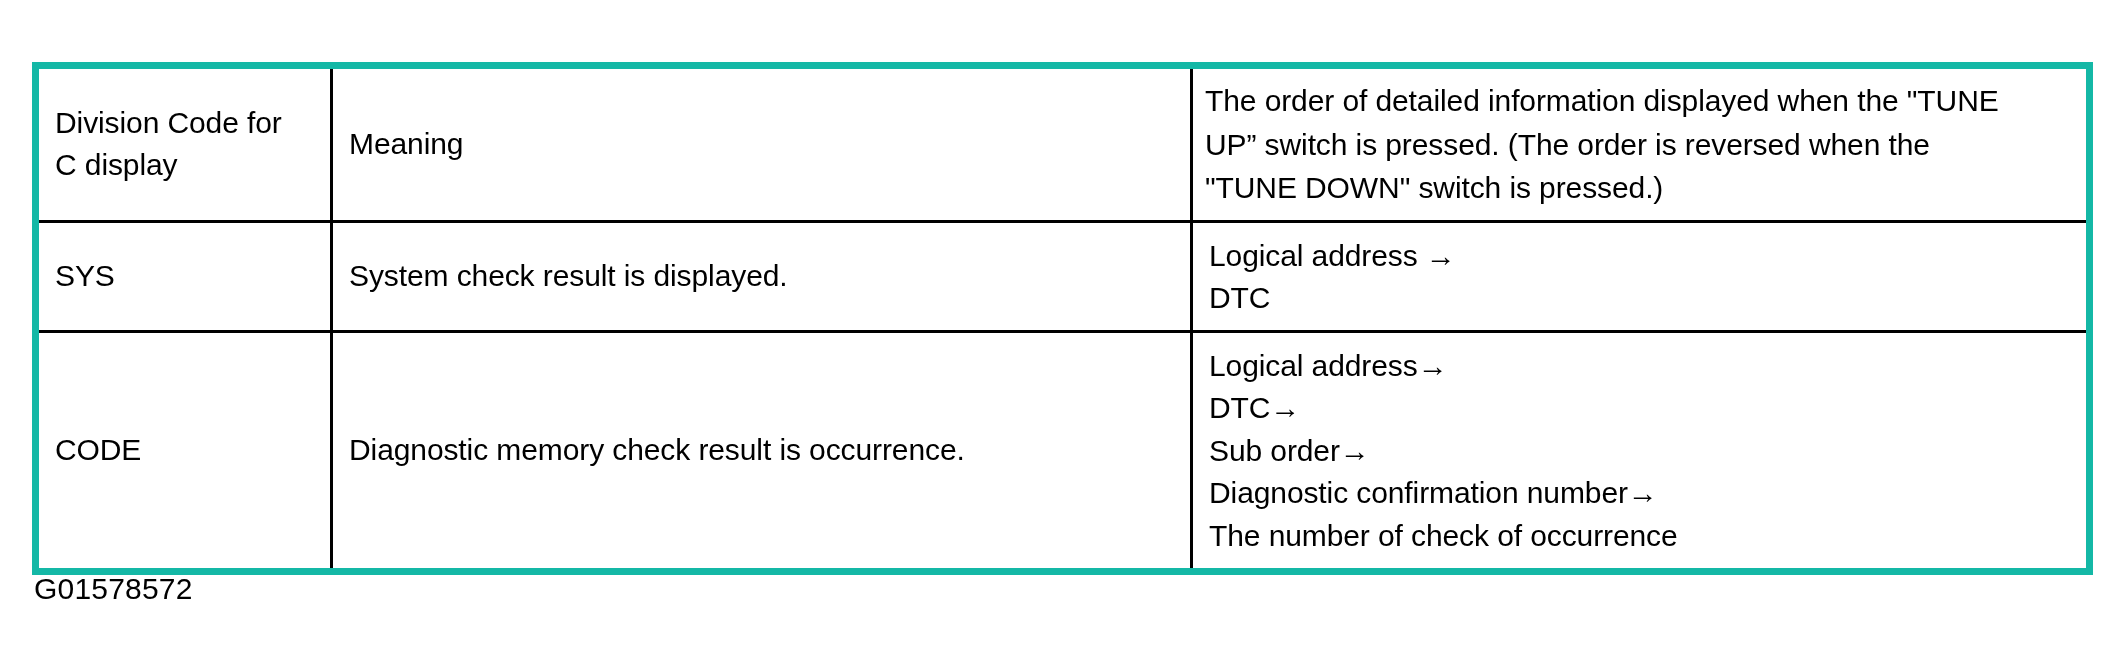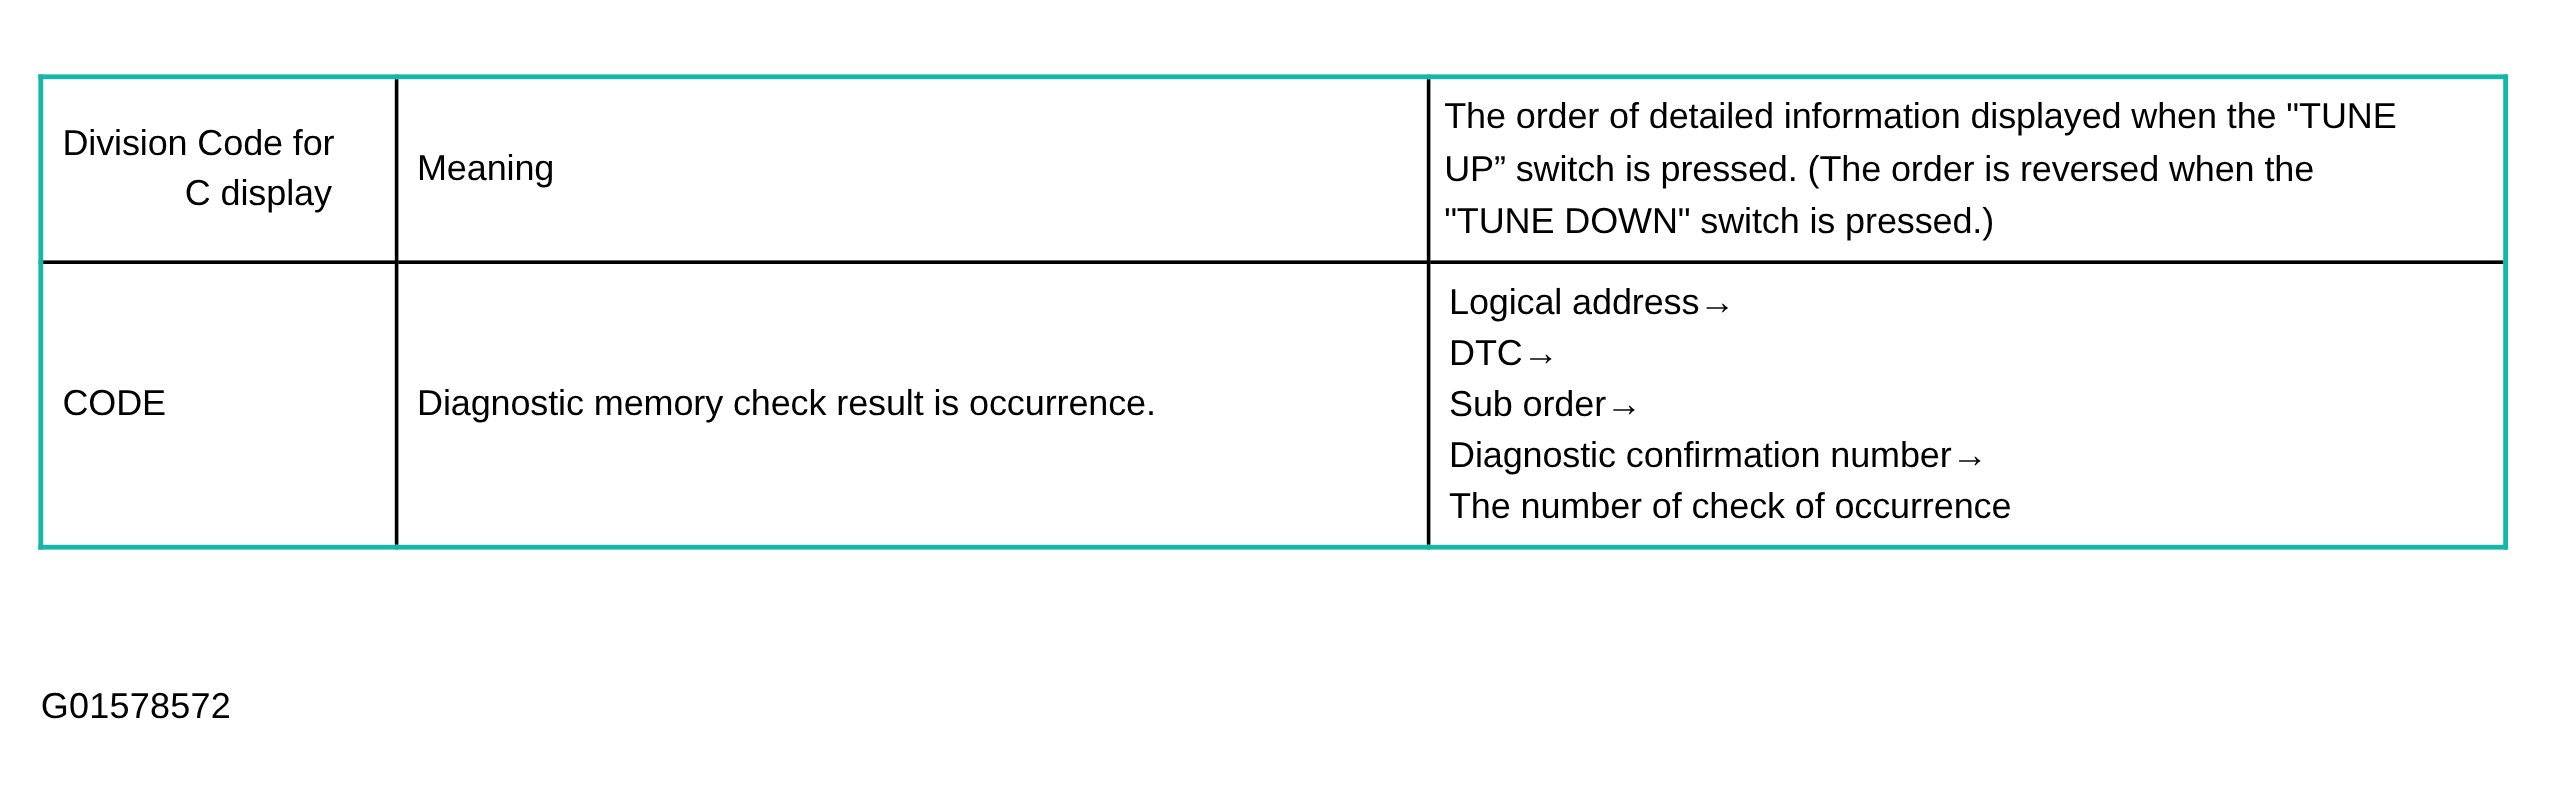--- a/index.html
+++ b/index.html
@@ -27,21 +27,21 @@
   }
 
   
   .spec-table {
     position: absolute;
     left: 32px;
     top: 62px;
     width: 2058px;
     border-collapse: collapse;
     table-layout: fixed;
-    border: 4px solid #14b8a6;
+    border: 7px solid #14b8a6;
   }
 
   .spec-table col.c1 { width: 296px; }
   .spec-table col.c2 { width: 860px; }
   .spec-table col.c3 { width: 898px; }
 
   .spec-table td {
     border: 3px solid #000;
     padding: 0;
     vertical-align: middle;
@@ -57,21 +57,21 @@
 
   
   .row-header td { height: 150px; }
 
   .hdr-division {
     text-align: left;
     line-height: 1.42;
   }
   .hdr-division .ln2 {
     display: block;
-    text-align: right;
+    text-align: left;
     padding-right: 38px;
   }
   .hdr-meaning {
     text-align: left;
   }
   .hdr-order {
     text-align: left;
     line-height: 1.45;
     padding-left: 12px;
   }
@@ -136,20 +136,38 @@
         </td>
         <td>
           <div class="cell-pad hdr-order">
             <span class="ln">The order of detailed information displayed when the "TUNE</span>
             <span class="ln">UP” switch is pressed. (The order is reversed when the</span>
             <span class="ln">"TUNE DOWN" switch is pressed.)</span>
           </div>
         </td>
       </tr>
 
+      <tr class="row-sys">
+        <td>
+          <div class="cell-pad">
+            <span>SYS</span>
+          </div>
+        </td>
+        <td>
+          <div class="cell-pad">
+            <span>System check result is displayed.</span>
+          </div>
+        </td>
+        <td class="cell-top">
+          <div class="cell-pad">
+            <span class="seq">Logical address →</span>
+            <span class="seq">DTC</span>
+          </div>
+        </td>
+      </tr>
 
       <tr class="row-code">
         <td>
           <div class="cell-pad">
             <span>CODE</span>
           </div>
         </td>
         <td>
           <div class="cell-pad">
             <span>Diagnostic memory check result is occurrence.</span>

